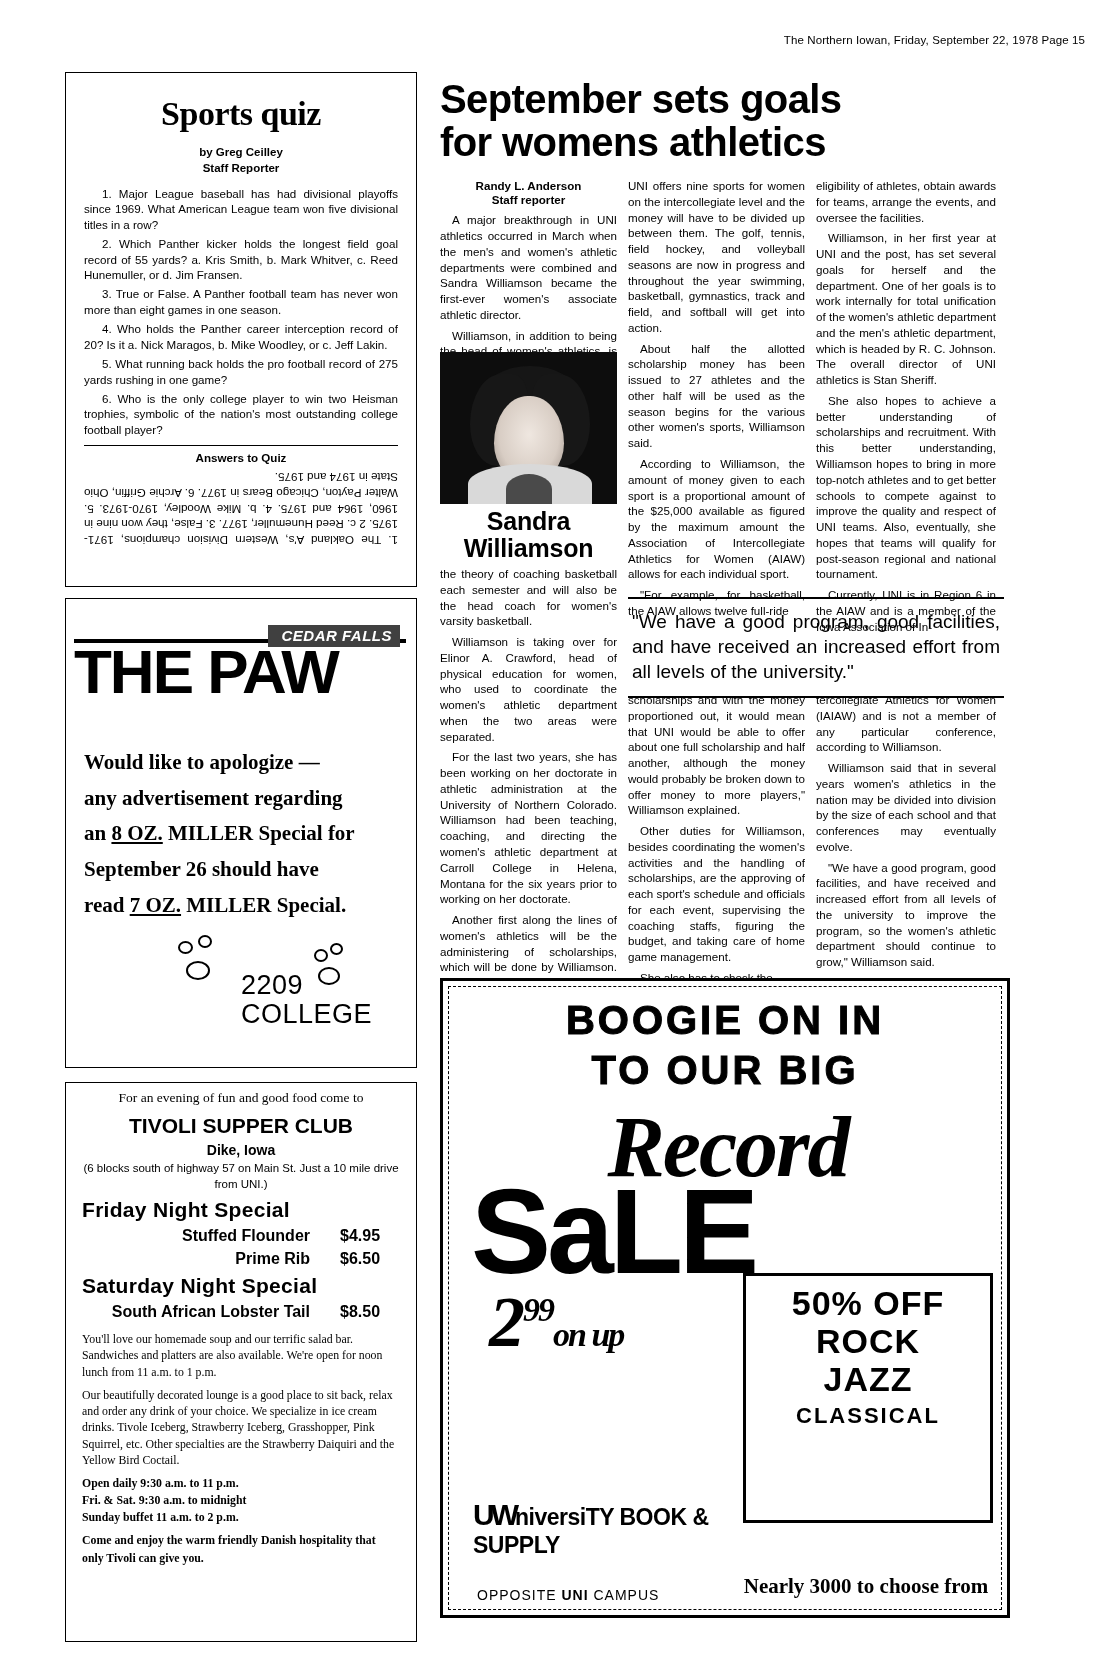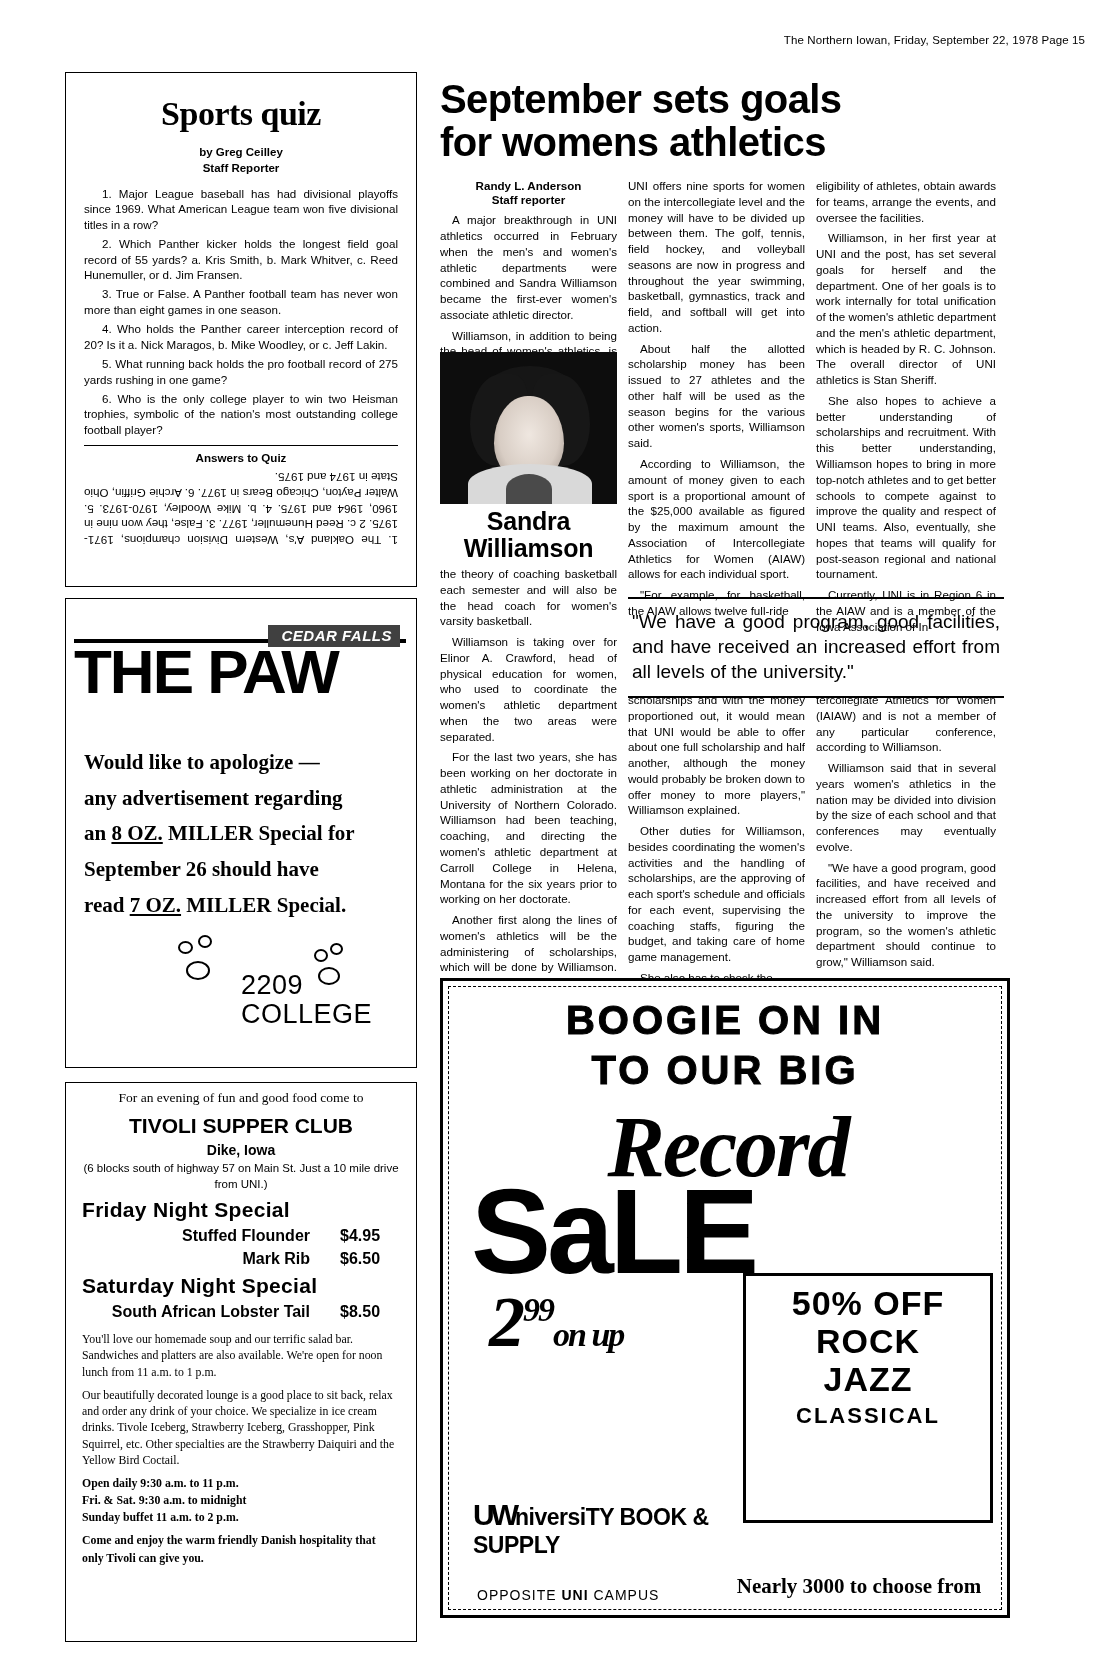--- a/index.html
+++ b/index.html
@@ -164,21 +164,21 @@
   .offbox {
     position:absolute; left:300px; top:292px; width:250px; height:250px;
     border:3px solid #000; text-align:center; padding-top:8px; box-sizing:border-box;
   }
   .offbox div {
     font-family:"Liberation Sans", sans-serif; font-weight:bold;
     font-size:34px; letter-spacing:1px; line-height:1.12;
   }
   .offbox .classical { font-size:22px; letter-spacing:2px; margin-top:6px;}
   .nearly {
-    position:absolute; left:285px; bottom:16px; width:262px;
+    position:absolute; left:292px; bottom:16px; width:262px;
     font-family:"Liberation Serif", serif; font-weight:bold; font-size:21px;
     text-align:center;
   }
   .ubs {
     position:absolute; left:30px; bottom:56px; width:260px;
     font-family:"Liberation Sans", sans-serif; font-weight:bold; font-size:23px;
     letter-spacing:-0.5px;
   }
   .ubs .logo { font-size:30px; letter-spacing:-4px; }
   .opposite {
@@ -245,21 +245,21 @@
     <div class="tv-name">TIVOLI SUPPER CLUB</div>
     <div class="tv-city">Dike, Iowa</div>
     <div class="tv-sub">(6 blocks south of highway 57 on Main St. Just a 10 mile drive from UNI.)</div>
 
     <div class="tv-special">Friday  Night  Special</div>
     <div class="tv-item">
       <span class="nm">Stuffed Flounder</span>
       <span class="pr">$4.95</span>
     </div>
     <div class="tv-item">
-      <span class="nm">Mark  Rib</span>
+      <span class="nm">Prime  Rib</span>
       <span class="pr">$6.50</span>
     </div>
 
     <div class="tv-special">Saturday  Night  Special</div>
     <div class="tv-item">
       <span class="nm">South African  Lobster Tail</span>
       <span class="pr">$8.50</span>
     </div>
 
     <div class="tv-body">
@@ -275,21 +275,21 @@
   </div>
 
   <div id="headline">
     <div>September sets goals</div>
     <div>for womens athletics</div>
   </div>
 
   <div class="col" id="col1">
     <p class="byline">Randy L. Anderson</p>
     <p class="byline" style="margin-top:-7px;">Staff reporter</p>
-    <p>A major breakthrough in UNI athletics occurred in February when the men's and women's athletic departments were combined and Sandra Williamson became the first-ever women's associate athletic director.</p>
+    <p>A major breakthrough in UNI athletics occurred in March when the men's and women's athletic departments were combined and Sandra Williamson became the first-ever women's associate athletic director.</p>
     <p>Williamson, in addition to being the head of women's athletics, is teaching a class on</p>
   </div>
 
   <div id="photo-wrap">
     <div class="photo">
       <div class="hair-top"></div>
       <div class="hair-l"></div>
       <div class="hair-r"></div>
       <div class="face"></div>
       <div class="body"></div>

